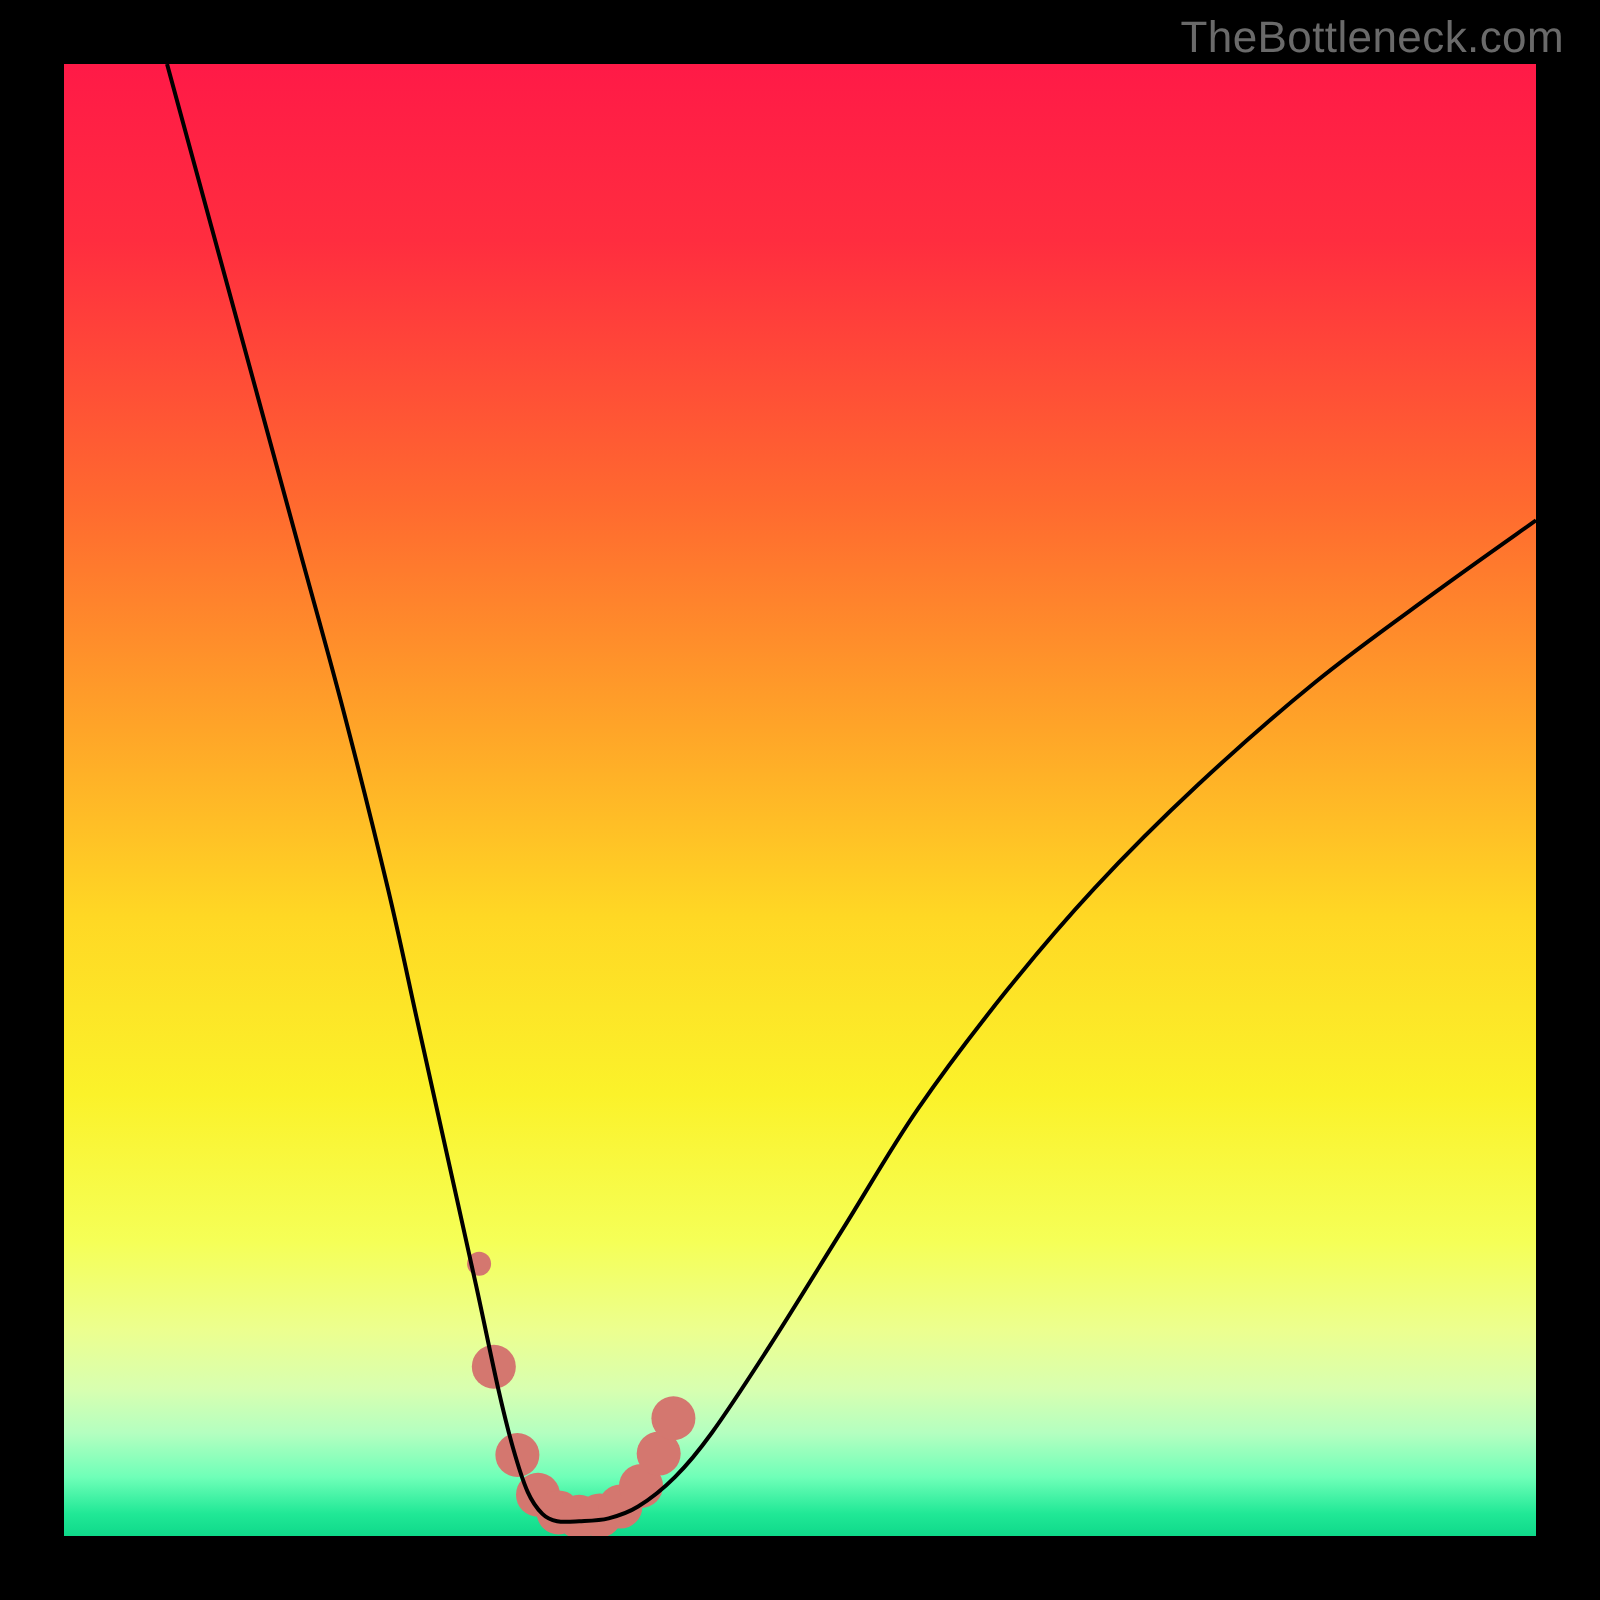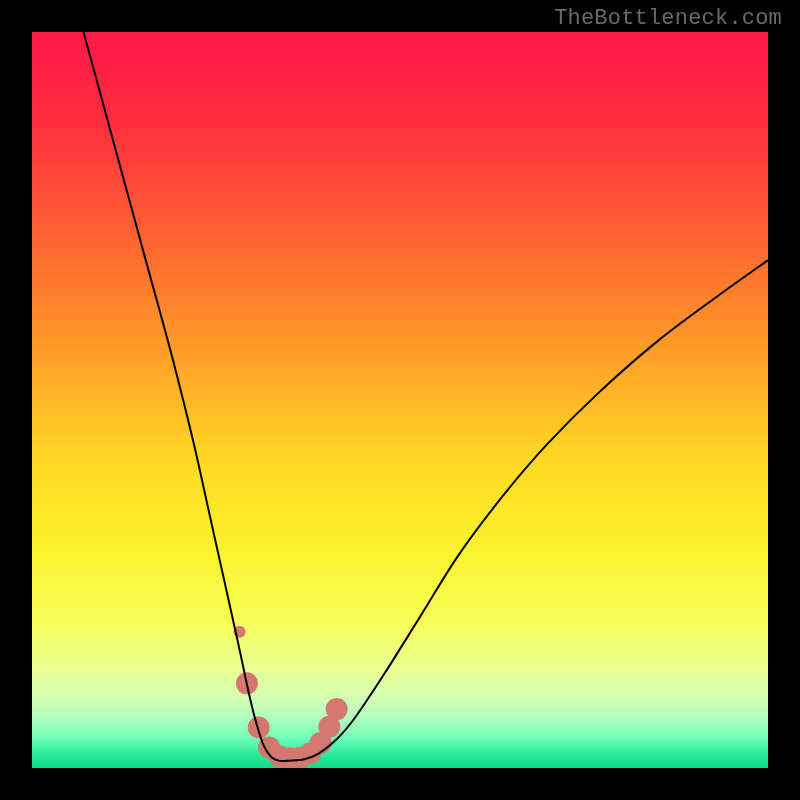--- a/index.html
+++ b/index.html
@@ -13,21 +13,20 @@
   }
   .watermark {
     position: absolute;
     top: 6px;
     right: 18px;
     color: #6a6a6a;
     font-size: 22px;
     font-weight: 500;
     z-index: 10;
     letter-spacing: 0.2px;
-    font-family: Liberation Mono, monospace;
   }
   .plot-area {
     position: absolute;
     top: 32px;
     left: 32px;
     width: 736px;
     height: 736px;
   }
   svg {
     display: block;

